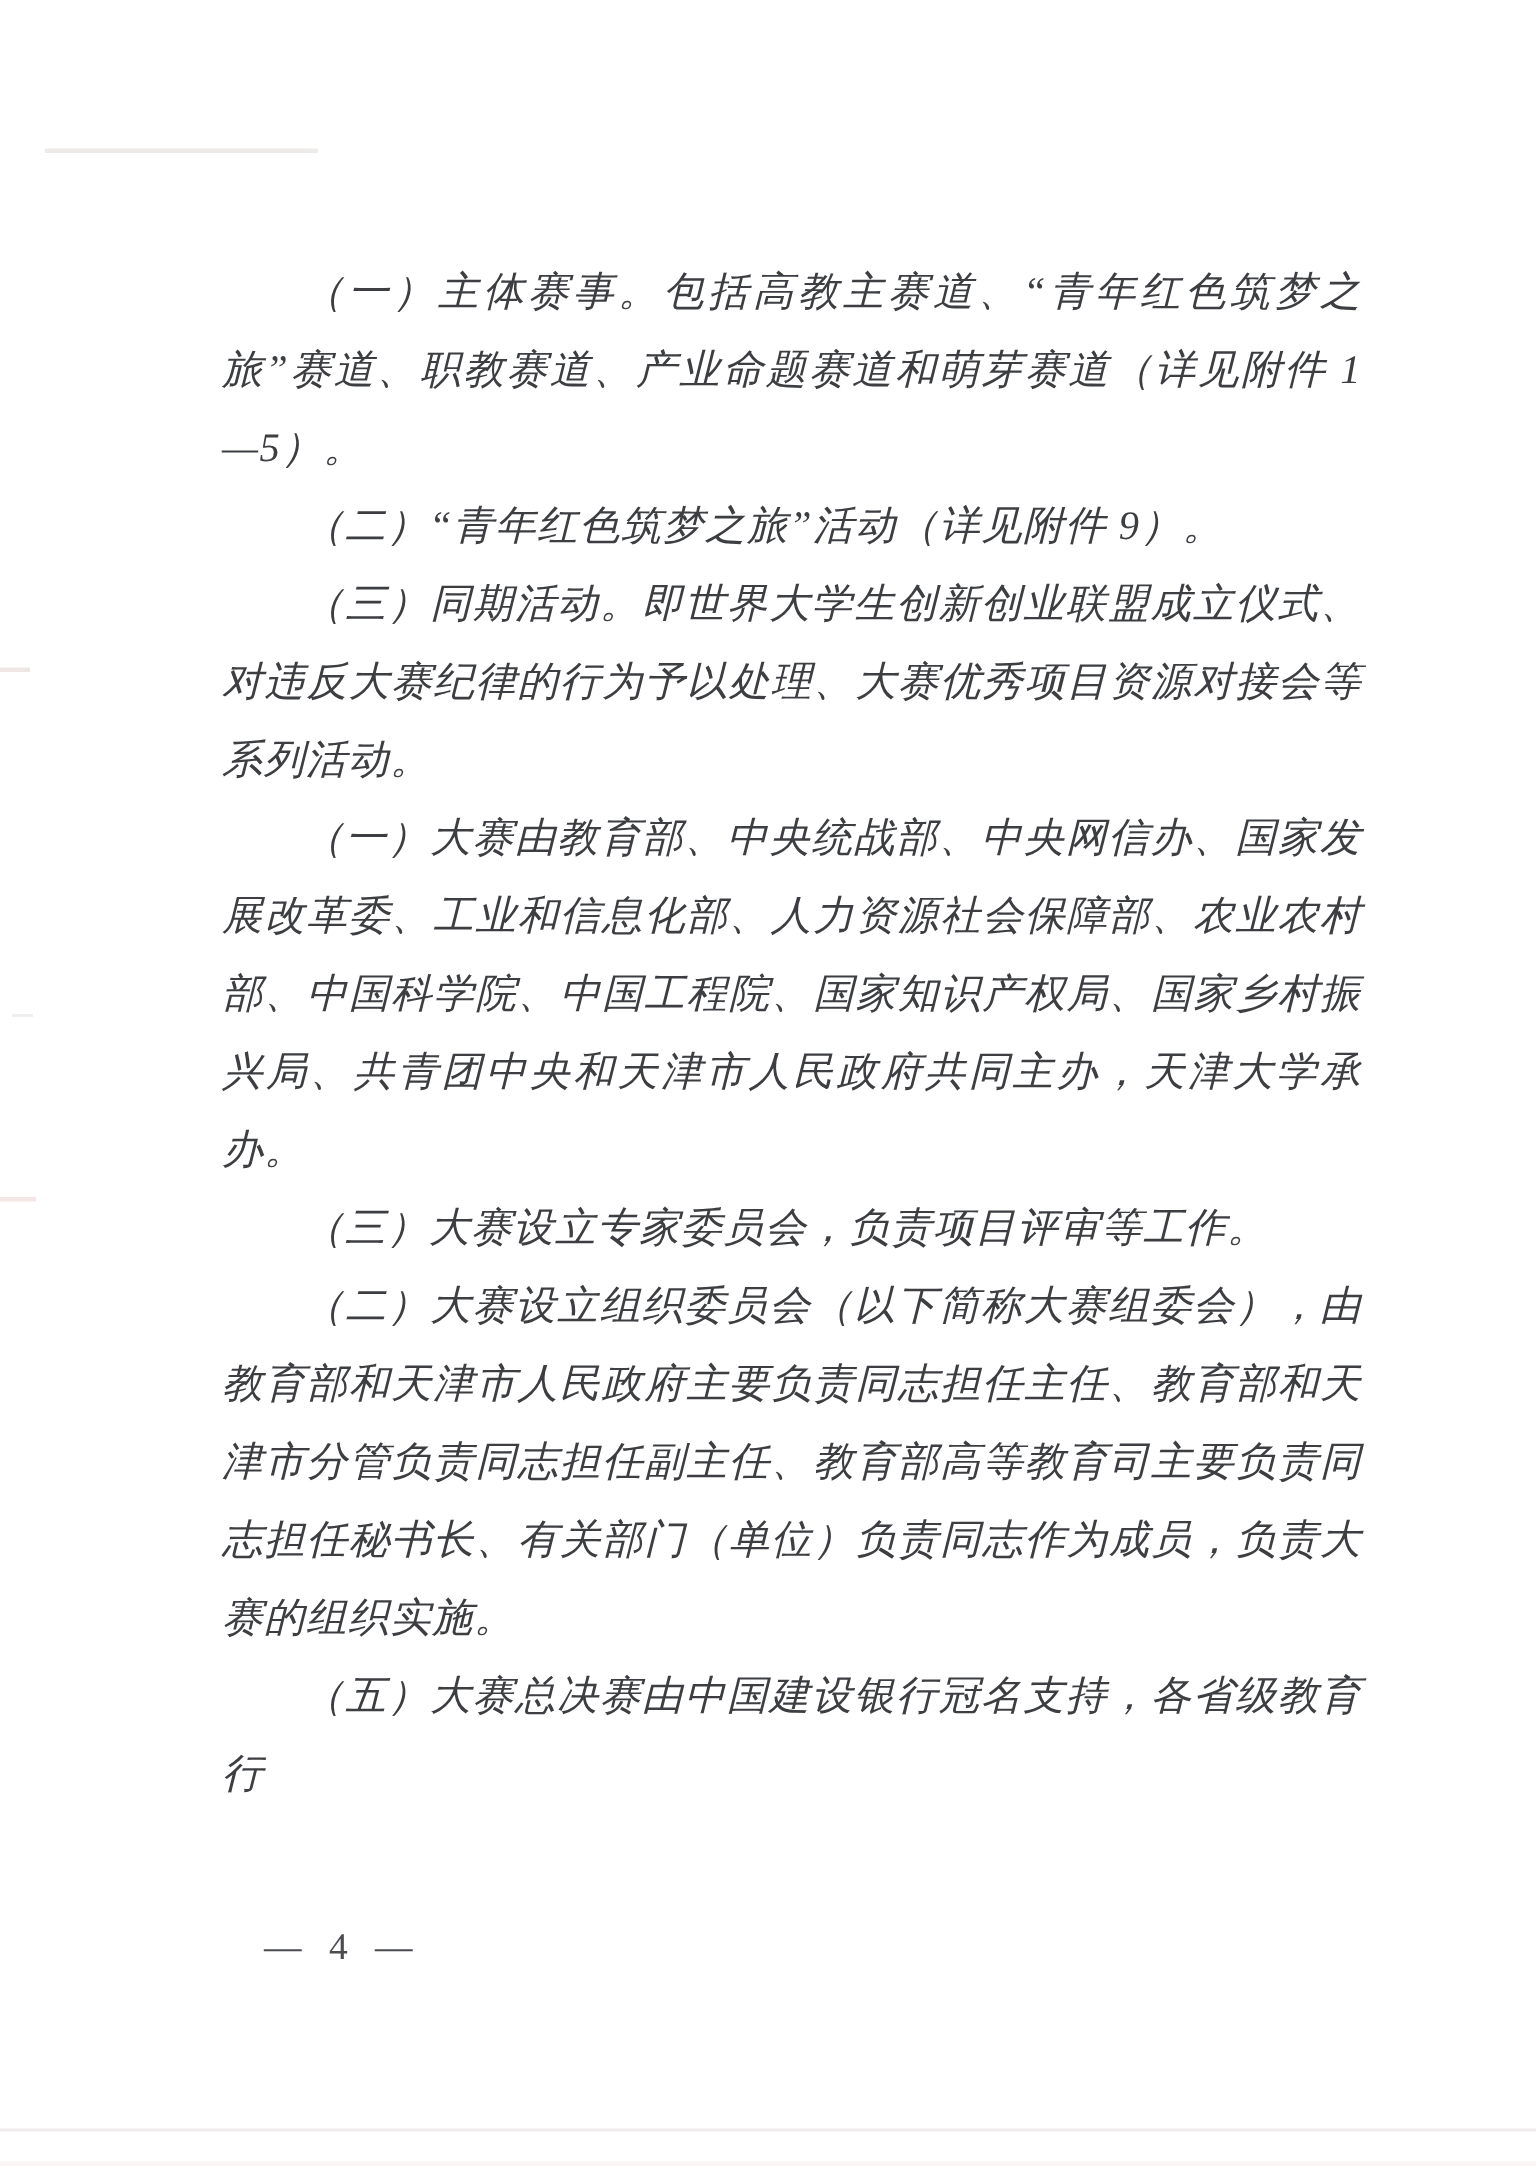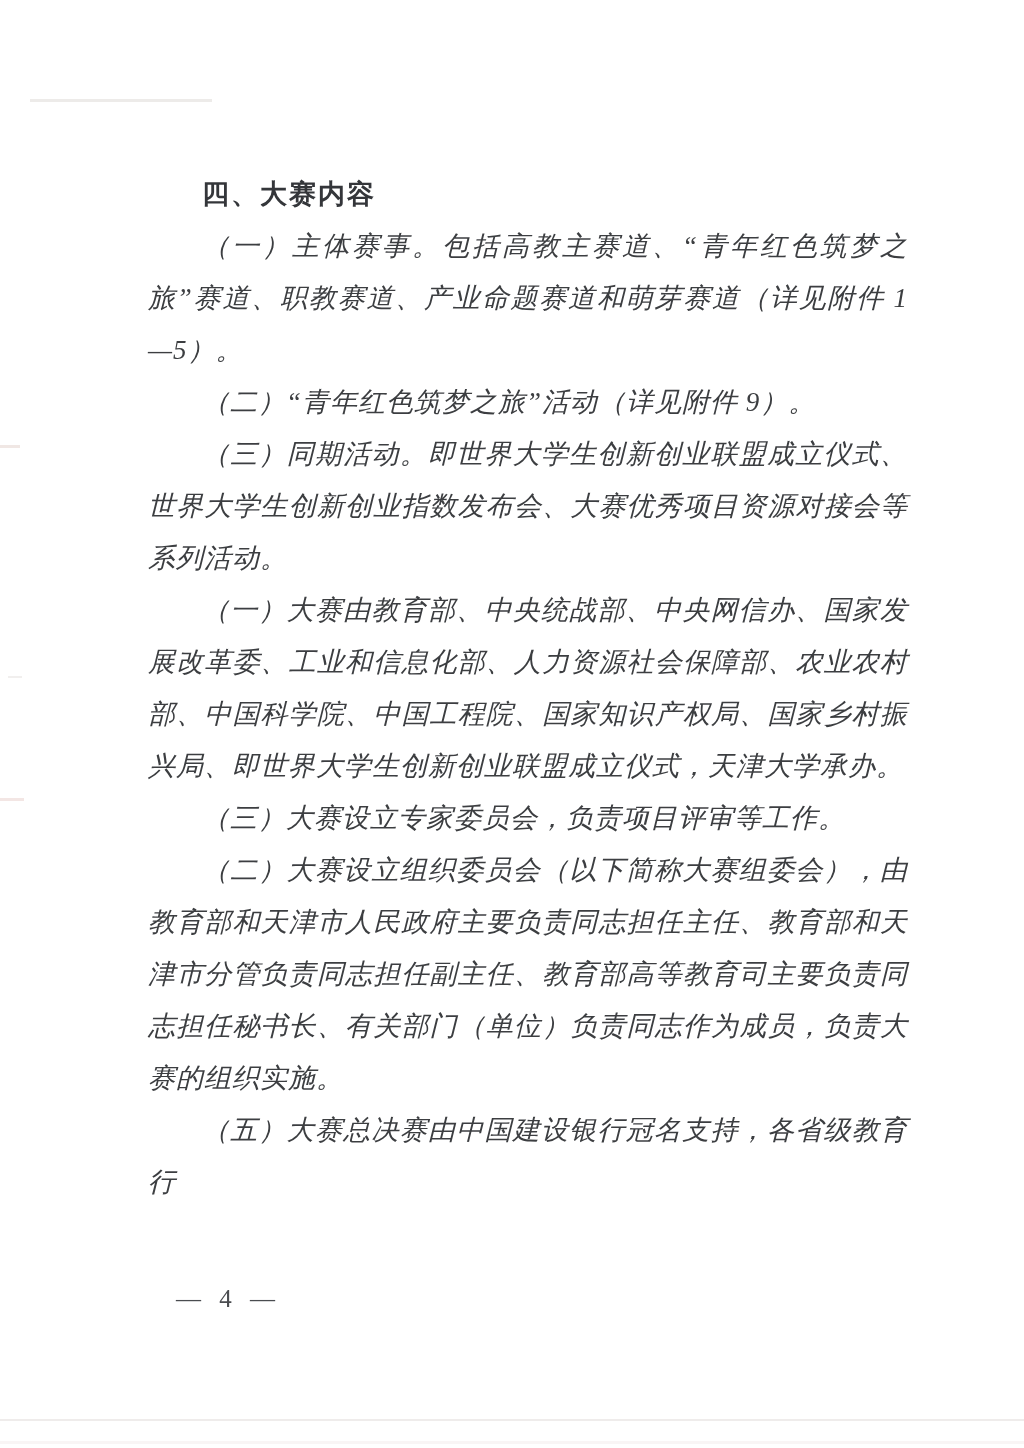--- a/index.html
+++ b/index.html
@@ -70,30 +70,29 @@
 
   <div class="artifact a-topline"></div>
   <div class="artifact a-dash1"></div>
   <div class="artifact a-dash2"></div>
   <div class="artifact a-dash3"></div>
   <div class="artifact a-botline"></div>
   <div class="artifact a-botsmudge"></div>
 
   <main class="content">
 
-    <h2 class="heading">四、大赛内容</h2>
 
     <p class="para">（一）主体赛事。包括高教主赛道、“青年红色筑梦之旅”赛道、职教赛道、产业命题赛道和萌芽赛道（详见附件 1—5）。</p>
 
     <p class="para">（二）“青年红色筑梦之旅”活动（详见附件 9）。</p>
 
-    <p class="para">（三）同期活动。即世界大学生创新创业联盟成立仪式、世界大学生创新创业指数发布会、大赛优秀项目资源对接会等系列活动。</p>
+    <p class="para">（三）同期活动。即世界大学生创新创业联盟成立仪式、对违反大赛纪律的行为予以处理、大赛优秀项目资源对接会等系列活动。</p>
 
 
-    <p class="para">（一）大赛由教育部、中央统战部、中央网信办、国家发展改革委、工业和信息化部、人力资源社会保障部、农业农村部、中国科学院、中国工程院、国家知识产权局、国家乡村振兴局、即世界大学生创新创业联盟成立仪式，天津大学承办。</p>
+    <p class="para">（一）大赛由教育部、中央统战部、中央网信办、国家发展改革委、工业和信息化部、人力资源社会保障部、农业农村部、中国科学院、中国工程院、国家知识产权局、国家乡村振兴局、共青团中央和天津市人民政府共同主办，天津大学承办。</p>
 
     <p class="para">（三）大赛设立专家委员会，负责项目评审等工作。</p>
 
     <p class="para">（二）大赛设立组织委员会（以下简称大赛组委会），由教育部和天津市人民政府主要负责同志担任主任、教育部和天津市分管负责同志担任副主任、教育部高等教育司主要负责同志担任秘书长、有关部门（单位）负责同志作为成员，负责大赛的组织实施。</p>
 
 
     <p class="para">（五）大赛总决赛由中国建设银行冠名支持，各省级教育行</p>
 
   </main>
 

